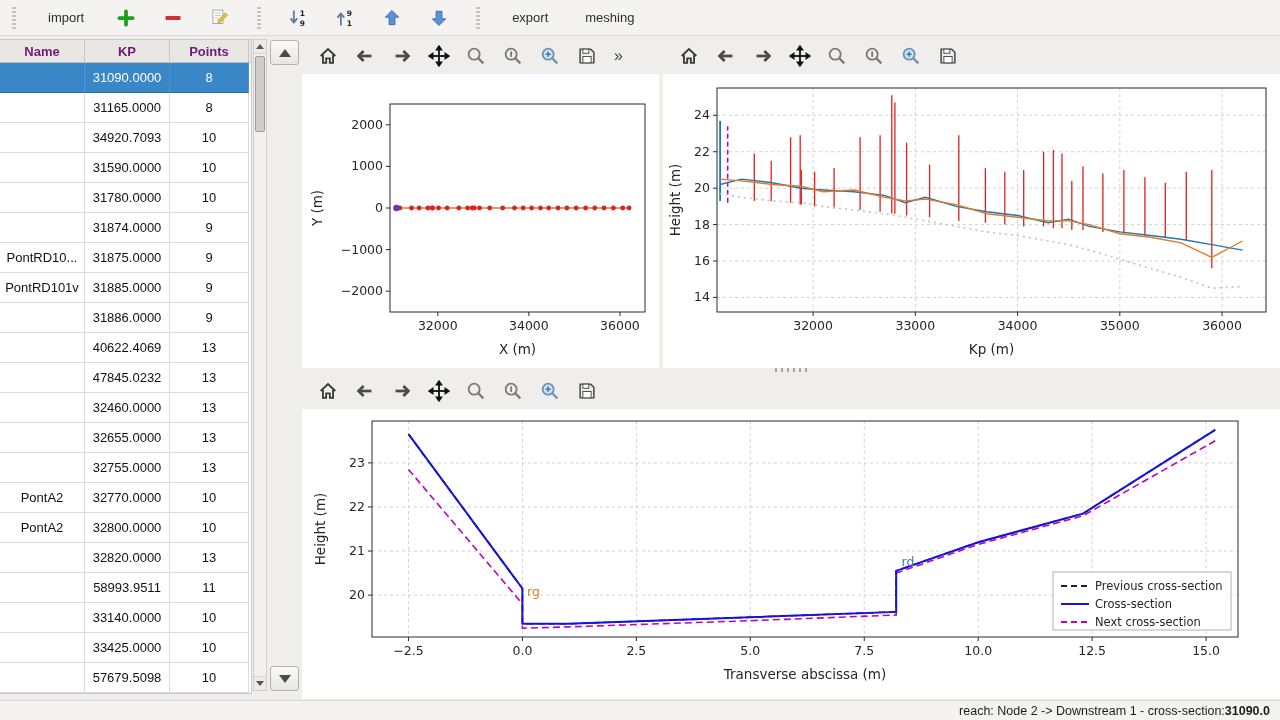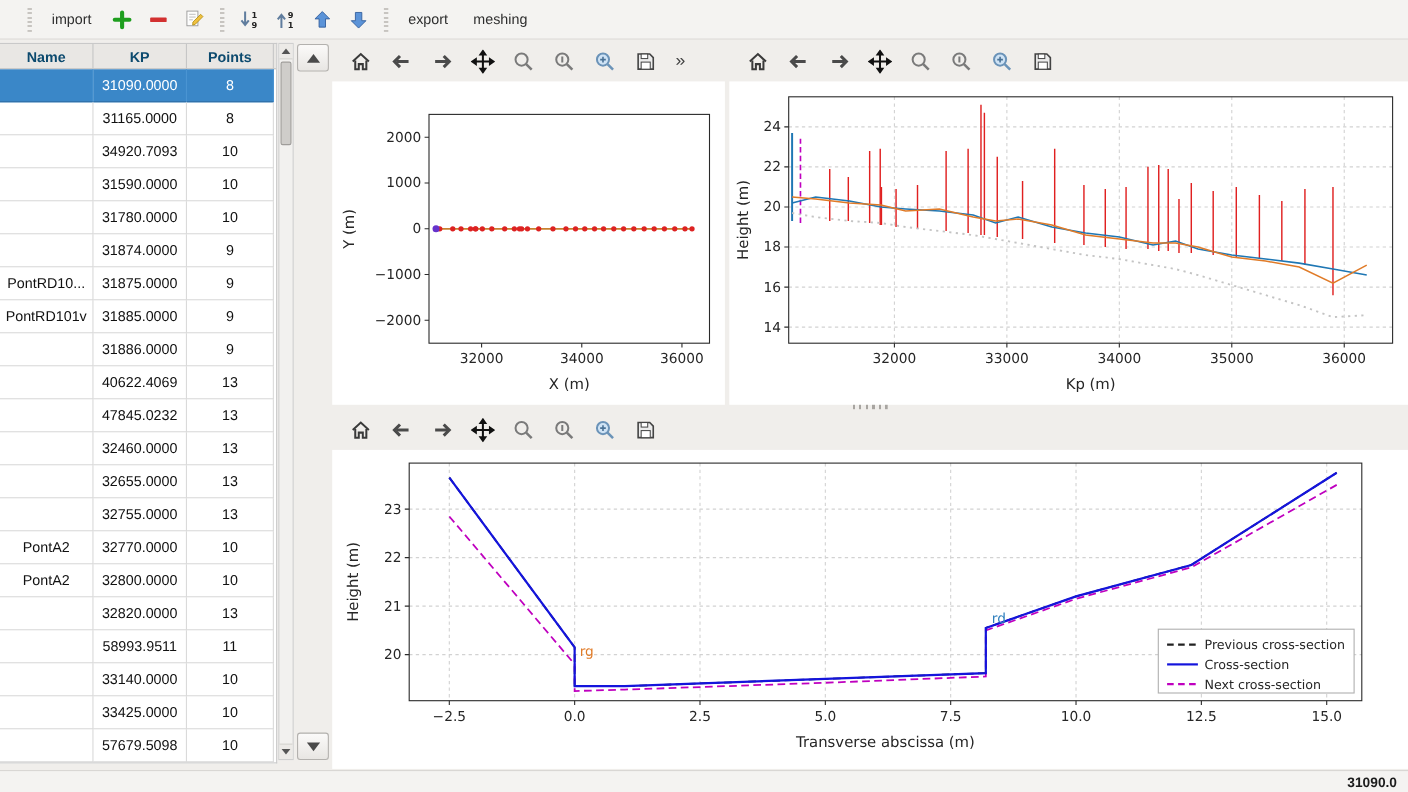--- a/index.html
+++ b/index.html
@@ -1,34 +1,34 @@
 <!DOCTYPE html>
 <html><head>
 <meta charset="utf-8">
 <style>
   html,body{margin:0;padding:0}
   body{width:1280px;height:720px;overflow:hidden;background:#f0eeeb;
        font-family:"Liberation Sans",sans-serif;position:relative}
 
   
   #menubar{position:absolute;left:0;top:0;width:1280px;height:36px;background:#f4f3f1;
-           border-bottom:1px solid #dcdad7;display:flex;align-items:center;gap:5px;
-           padding:0 21px;box-sizing:border-box}
+           border-bottom:1px solid #dcdad7;display:flex;align-items:center;gap:19px;
+           padding:0 8px;box-sizing:border-box}
   .mlabel{font-size:13px;color:#2e2e2e;padding:4px 9px;cursor:default}
   .mbtn{width:28px;height:28px;border:none;background:transparent;display:flex;
         align-items:center;justify-content:center;padding:0}
   .grip{width:4px;height:22px;margin:0 4px;
         background:repeating-linear-gradient(to bottom,#c7c4c0 0 2px,transparent 2px 4px)}
 
   
   #table-panel{position:absolute;left:0;top:39px;width:251px;height:653px;background:#fff;
                border:1px solid #c9c9c9;border-left:none;box-sizing:content-box}
   .thead{display:flex;height:22px;background:#e9e7e4;border-bottom:1px solid #c2c2c2}
   .hcell{font-weight:bold;font-size:13px;display:flex;align-items:center;justify-content:center;
-         border-right:1px solid #c6c6c6;box-sizing:border-box;color:#0c4a6e}
+         border-right:1px solid #c6c6c6;box-sizing:border-box;color:#701a75}
   .c0{width:85px}.c1{width:85px}.c2{width:79px}
   .trow{display:flex;height:30px}
   .tcell{font-size:13px;display:flex;align-items:center;justify-content:center;
          border-right:1px solid #dadada;border-bottom:1px solid #dadada;box-sizing:border-box;
          color:#111;overflow:hidden;white-space:nowrap}
   .trow.sel .tcell{background:#3a87c8;color:#ffffff;border-right-color:#4a94d2;border-bottom-color:#2f6ea6}
 
   
   #vscroll{position:absolute;left:253px;top:39px;width:14px;height:652px;background:#f2f1ef;
            border:1px solid #cfcfcf;box-sizing:border-box}
@@ -630,14 +630,15 @@
         <line x1="759" y1="177" x2="787" y2="177" stroke="#222222" stroke-width="2" stroke-dasharray="6,4"></line>
         <text x="793" y="181" class="leg">Previous cross-section</text>
         <line x1="759" y1="195" x2="787" y2="195" stroke="#1414dc" stroke-width="2"></line>
         <text x="793" y="199" class="leg">Cross-section</text>
         <line x1="759" y1="213" x2="787" y2="213" stroke="#bf00bf" stroke-width="2" stroke-dasharray="6,4"></line>
         <text x="793" y="217" class="leg">Next cross-section</text>
       </svg></div>
 </div>
 
 <div id="statusbar">
+  <span>reach: Node 2 -&gt; Downstream 1 - cross-section: </span>
     <b>31090.0</b>
 </div>
 
 </body></html>

